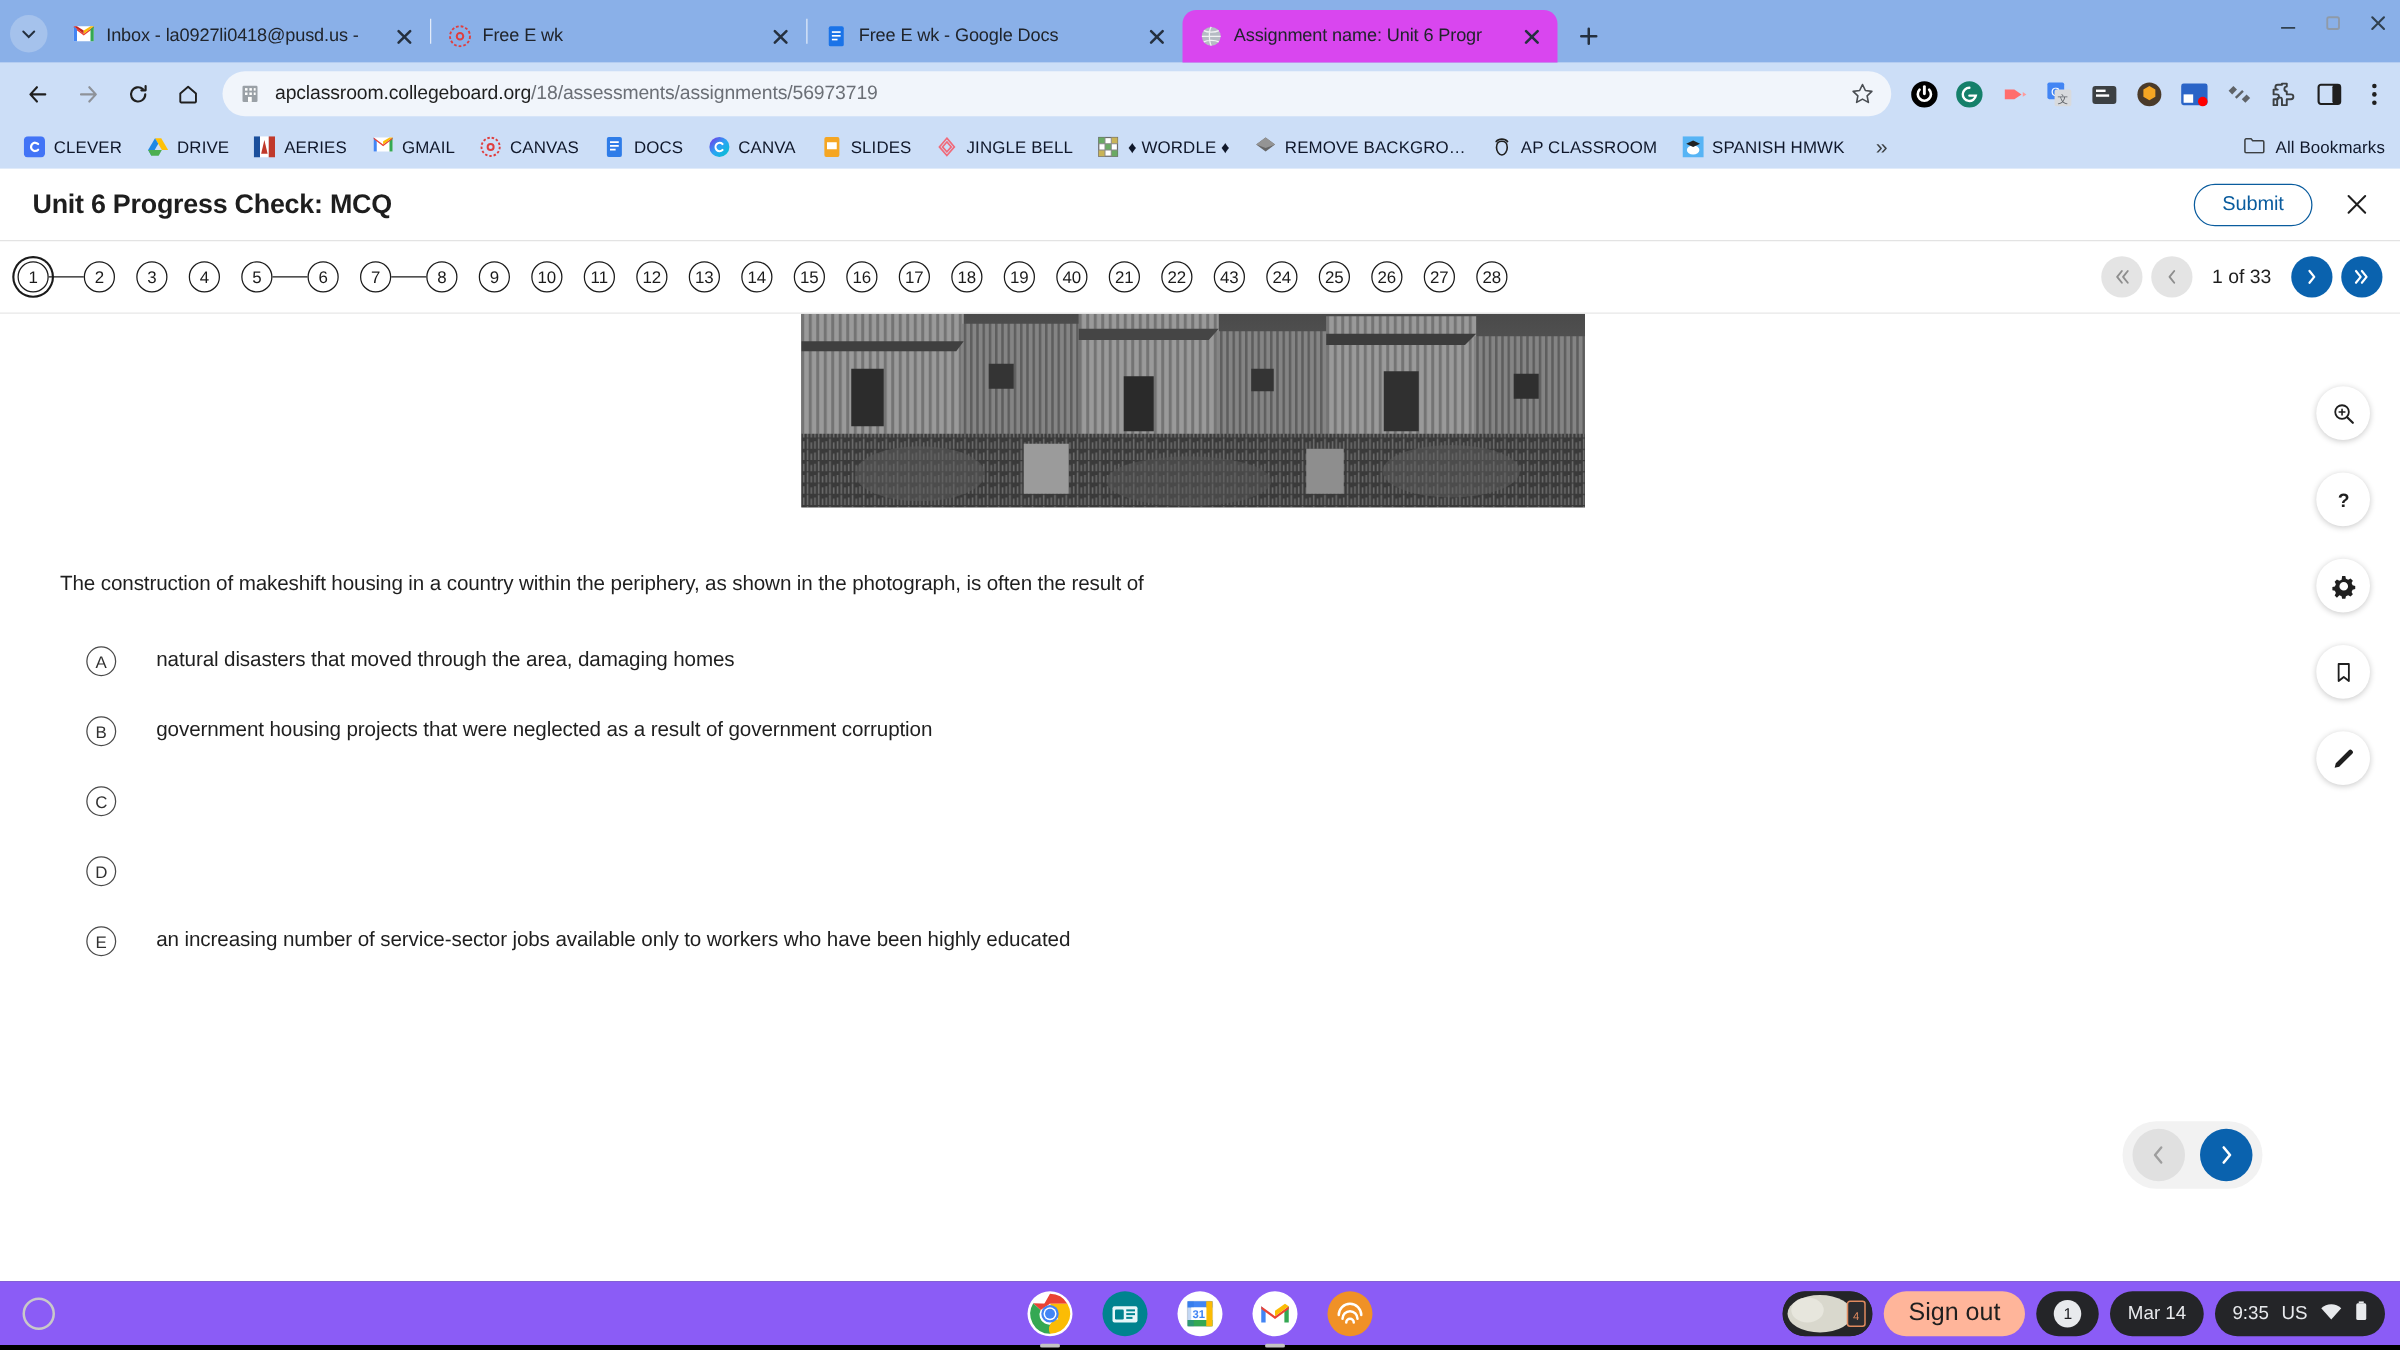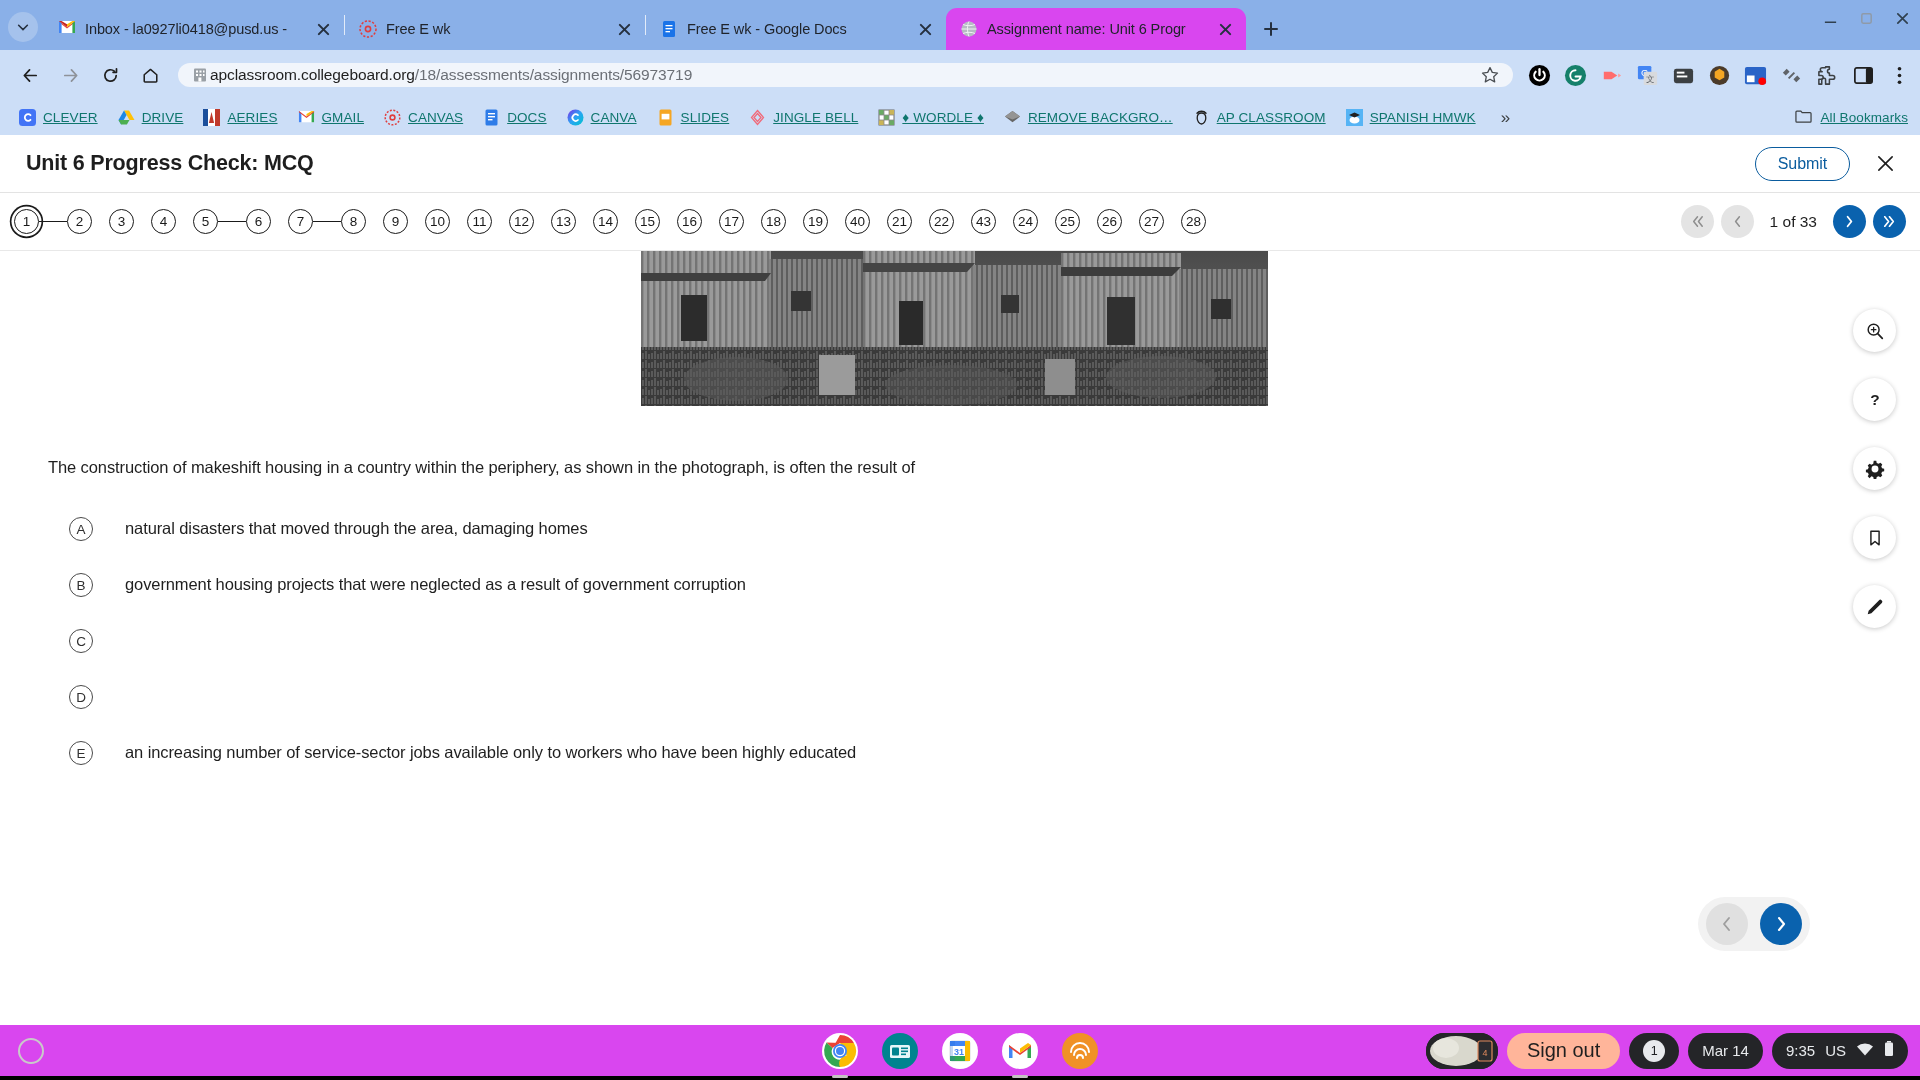--- a/index.html
+++ b/index.html
@@ -50,38 +50,38 @@
   .wincontrols svg { width: 15px; height: 15px; }
 
   
   .toolbar {
     height: 50px; background: #ccdef7; display: flex; align-items: center;
     padding: 0 12px; gap: 4px;
   }
   .tbtn { width: 36px; height: 36px; display:flex;align-items:center;justify-content:center;border-radius:50%; flex:0 0 auto;}
   .tbtn svg { width: 19px; height: 19px; }
   .omnibox {
-    flex: 0 0 1335px; height: 24px; background: #f1f5fb; border-radius: 18px;
-    display: flex; align-items: center; padding: 0 13px; margin-left: 6px; gap: 1px;
+    flex: 0 0 1335px; height: 36px; background: #f1f5fb; border-radius: 18px;
+    display: flex; align-items: center; padding: 0 13px; margin-left: 6px; gap: 11px;
   }
   .omni-ico { width: 18px; height: 18px; flex:0 0 auto; }
   .omni-url { font-size: 15.5px; color: #1f1f1f; flex: 1 1 auto; white-space:nowrap; letter-spacing:-0.1px;}
   .omni-url .grey { color: #6b6f76; }
   .omni-star { width: 20px; height: 20px; flex:0 0 auto; }
   .ext-row { display: flex; align-items: center; gap: 8px; margin-left: 8px; }
   .ext { width: 28px; height: 28px; border-radius: 5px; display:flex;align-items:center;justify-content:center;position:relative; flex:0 0 auto;}
 
   
   .bookmarks {
     height: 35px; background: #ccdef7; display: flex; align-items: center;
     padding: 0 10px; gap: 2px; position: relative;
   }
   .bm { display:flex; align-items:center; gap:7px; padding: 4px 9px; border-radius:6px; flex:0 0 auto;}
   .bm-ico { width: 17px; height: 17px; flex:0 0 auto; position:relative;}
-  .bm-label { font-size: 13.5px; color: #0f766e; white-space: nowrap; letter-spacing: .1px; text-decoration: underline;}
+  .bm-label { font-size: 13.5px; color: #0f172a; white-space: nowrap; letter-spacing: .1px;}
   .bm-more { margin-left: 6px; padding: 4px 8px; font-size: 17px; color:#3c4043; }
   .bm-all { position:absolute; right: 12px; display:flex;align-items:center;gap:8px; }
   .bm-all .bm-label { font-size: 13.5px; }
 
   
   .page { background: #ffffff; height: 890px; position: relative; }
 
   .assess-header {
     height: 58px; display: flex; align-items: center; padding: 0 26px;
     border-bottom: 1px solid #e3e3e3; position: relative;
@@ -154,21 +154,21 @@
     background: #f2f2f2; border-radius: 33px; padding: 6px 8px;
     display: flex; align-items: center; gap: 12px;
   }
   .fbtn { width: 42px; height: 42px; border-radius: 50%; display:flex;align-items:center;justify-content:center;}
   .fbtn.off { background: #e0e0e0; }
   .fbtn.on { background: #0a62ae; }
   .fbtn svg { width: 20px; height: 20px; }
 
   
   .shelf {
-    height: 51px; background: #d946ef; display:flex; align-items:center; position:relative;
+    height: 51px; background: #8b5cf6; display:flex; align-items:center; position:relative;
   }
   .shelf-launcher { position:absolute; left: 18px; width: 26px; height: 26px; border-radius:50%; border:2px solid #c9c9c9;}
   .shelf-apps { position:absolute; left: 50%; transform: translateX(-50%); display:flex; gap: 22px; align-items:center;}
   .appicon { width: 38px; height: 38px; border-radius:50%; position:relative; }
   .appdot { position:absolute; bottom: -8px; left: 50%; transform: translateX(-50%); width: 16px; height: 2.5px; border-radius: 2px; background:#c3c3c3;}
   .shelf-right { position:absolute; right: 12px; display:flex; align-items:center; gap: 9px;}
   .tray {
     background: #242528; border-radius: 19px; height: 36px; display:flex; align-items:center;
     padding: 0 14px; gap: 10px; color: #e8eaed; font-size: 15px;
   }

